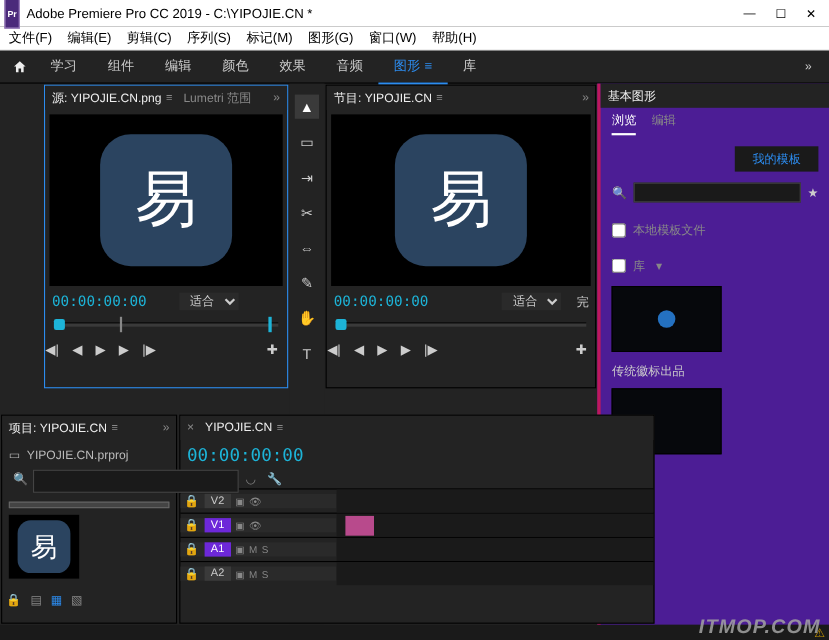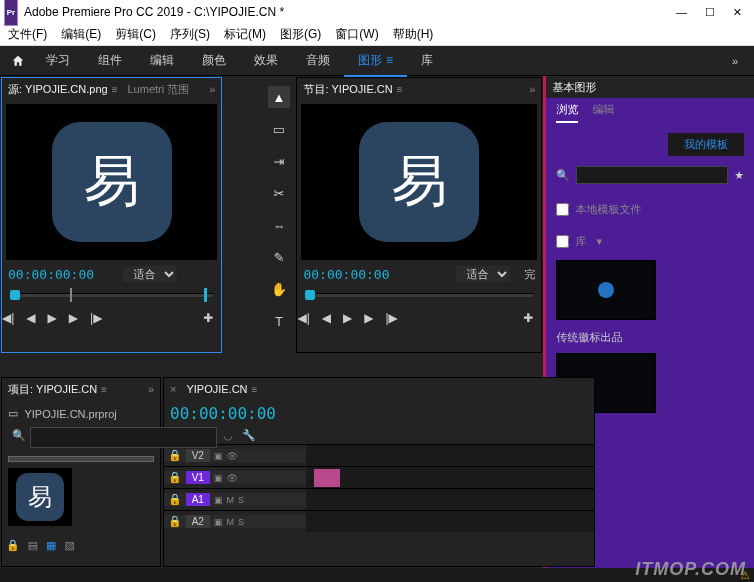--- a/index.html
+++ b/index.html
@@ -12,21 +12,21 @@
 .menubar { height:22px; background:#fff; color:#000; display:flex; align-items:center; padding:0 8px; gap:14px; font-size:12px; border-bottom:1px solid #ddd;}
 .menubar span { cursor:pointer; }
 .tabbar { height:30px; background:#232323; display:flex; align-items:center; padding:0 4px; border-bottom:1px solid #000;}
 .tabbar .home { width:28px; height:28px; display:flex; align-items:center; justify-content:center; cursor:pointer; color:#eee;}
 .tabbar .tabs { display:flex; flex:1; }
 .tabbar .tab { padding:0 14px; line-height:30px; color:#ccc; cursor:pointer; font-size:12px; }
 .tabbar .tab.active { color:#2c8cef; border-bottom:2px solid #2c8cef; }
 .tabbar .tab.active .hamb { color:#2c8cef; margin-left:4px;}
 .tabbar .more { padding:0 12px; cursor:pointer; }
 .workspace { display:flex; height:calc(582px - 24px - 22px - 30px - 14px); }
-.left-col { width:288px; display:flex; flex-direction:row; }
+.left-col { width:288px; display:flex; flex-direction:column;align-items:flex-end; }
 .mid-col { width:36px; background:#232323; display:flex; flex-direction:column; align-items:center; padding-top:10px; gap:10px; }
 .center-col { width:272px; display:flex; flex-direction:column; }
 .right-col { flex:1; display:flex; flex-direction:column; background:#4c1d95; border-left:3px solid #be185d;}
 .panel { background:#232323; border:1px solid #000; margin:1px; }
 .panel.selected { border:1px solid #2c8cef; }
 .panel-header { height:22px; display:flex; align-items:center; padding:0 6px; background:#232323; gap:10px; }
 .panel-header .ptab { color:#eee; cursor:pointer; display:flex; align-items:center; gap:4px;}
 .panel-header .ptab.dim { color:#888; }
 .panel-header .hamb { color:#888; font-size:10px;}
 .panel-header .spacer { flex:1; }

